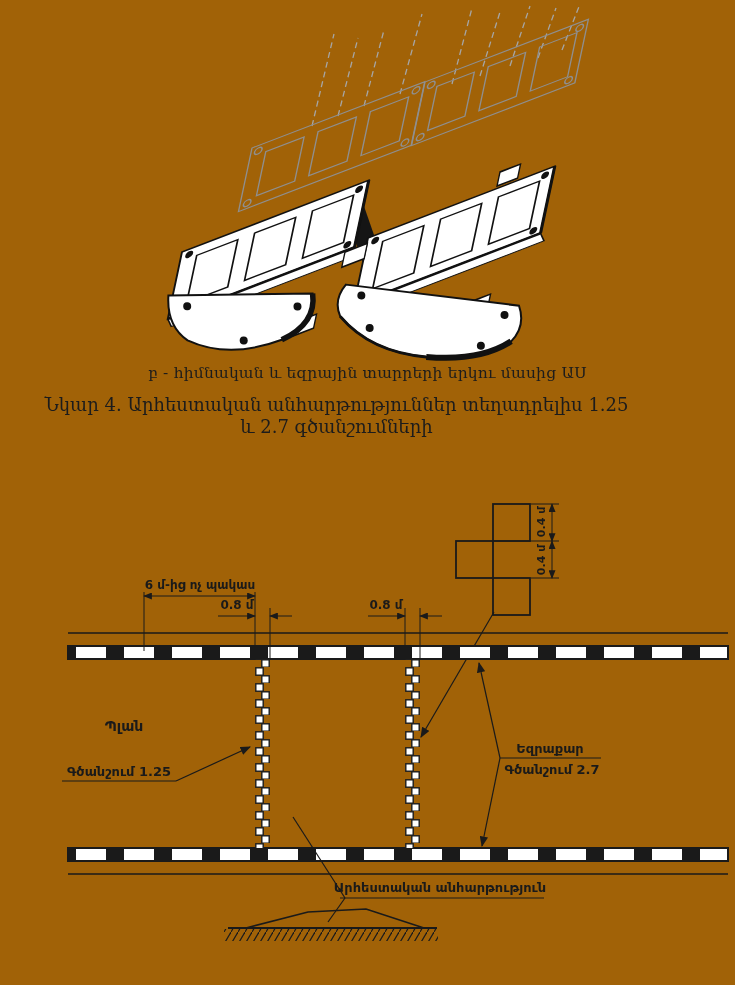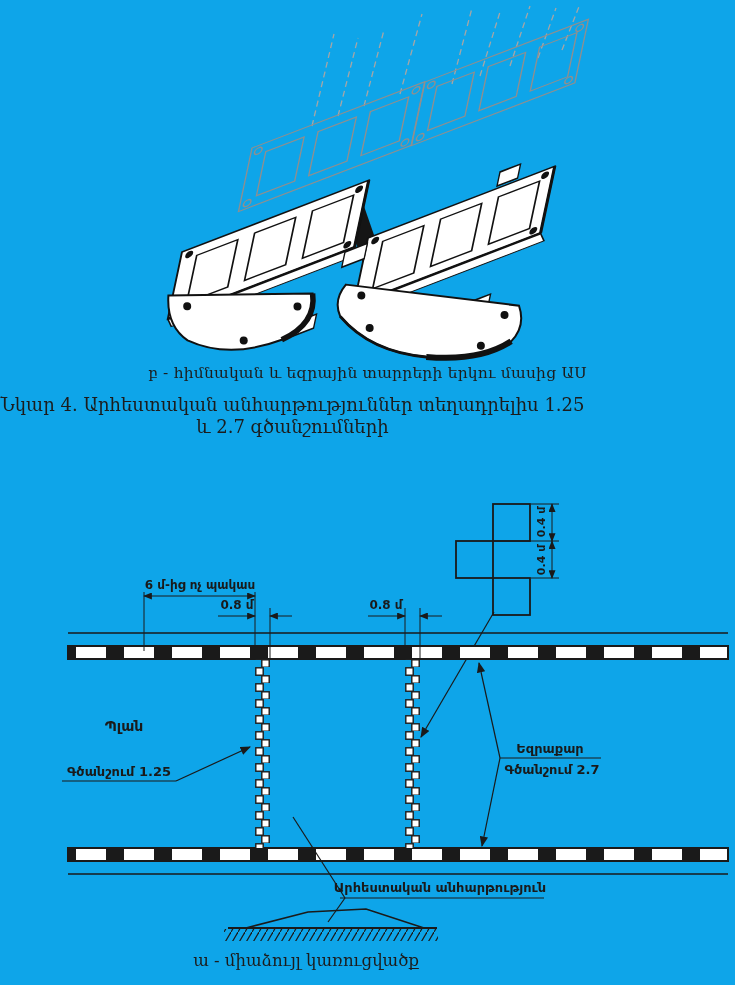--- a/index.html
+++ b/index.html
@@ -1,20 +1,20 @@
 <!DOCTYPE html>
 <html><head>
 <meta charset="utf-8">
 <style>
   html,body{margin:0;padding:0;background:#ffffff;}
-  #page{position:relative;width:735px;height:985px;background:#0ea5e9;overflow:hidden;
+  #page{position:relative;width:735px;height:985px;background:#a16207;overflow:hidden;
         font-family:"DejaVu Serif","DejaVu Sans",serif;color:#1c1c1c;}
   .abs{position:absolute;}
   .caption{width:735px;text-align:center;font-size:15.5px;letter-spacing:.2px;}
-  .figtitle{width:585px;text-align:center;font-size:18px;line-height:22px;}
+  .figtitle{width:585px;text-align:center;font-size:18px;line-height:22px;padding-left:44px;}
   .botcap{width:612px;text-align:center;font-size:16.5px;}
   svg{display:block;}
   .dlabel{font:600 13px "DejaVu Sans",sans-serif;fill:#1a1a1a;}
   .dlabel-lg{font:600 14px "DejaVu Sans",sans-serif;fill:#1a1a1a;}
   .ddim{font:600 12px "DejaVu Sans",sans-serif;fill:#1a1a1a;}
   .ddim-sm{font:600 11px "DejaVu Sans",sans-serif;fill:#1a1a1a;}
 </style>
 </head>
 <body>
 
@@ -209,14 +209,13 @@
     <text class="dlabel" x="440" y="404" text-anchor="middle">Արհեստական անհարթություն</text>
     <line x1="340" y1="410" x2="544" y2="410" stroke="#1a1a1a" stroke-width="1.2"></line>
     <line x1="345" y1="410" x2="293" y2="329" stroke="#1a1a1a" stroke-width="1.2"></line>
     <line x1="345" y1="410" x2="328" y2="434" stroke="#1a1a1a" stroke-width="1.2"></line>
 
     <polyline points="246,440 308,424 366,421 424,440" fill="none" stroke="#1a1a1a" stroke-width="1.6"></polyline>
     <line x1="228" y1="440" x2="437" y2="440" stroke="#1a1a1a" stroke-width="2.2"></line>
     <rect x="224" y="441" width="214" height="12" fill="url(#hatch)" stroke="none"></rect>
   </svg>
 
-  <div class="abs botcap" style="left:0;top:951px">ա - միաձույլ կառուցվածք</div>
 </div>
 
 </body></html>

